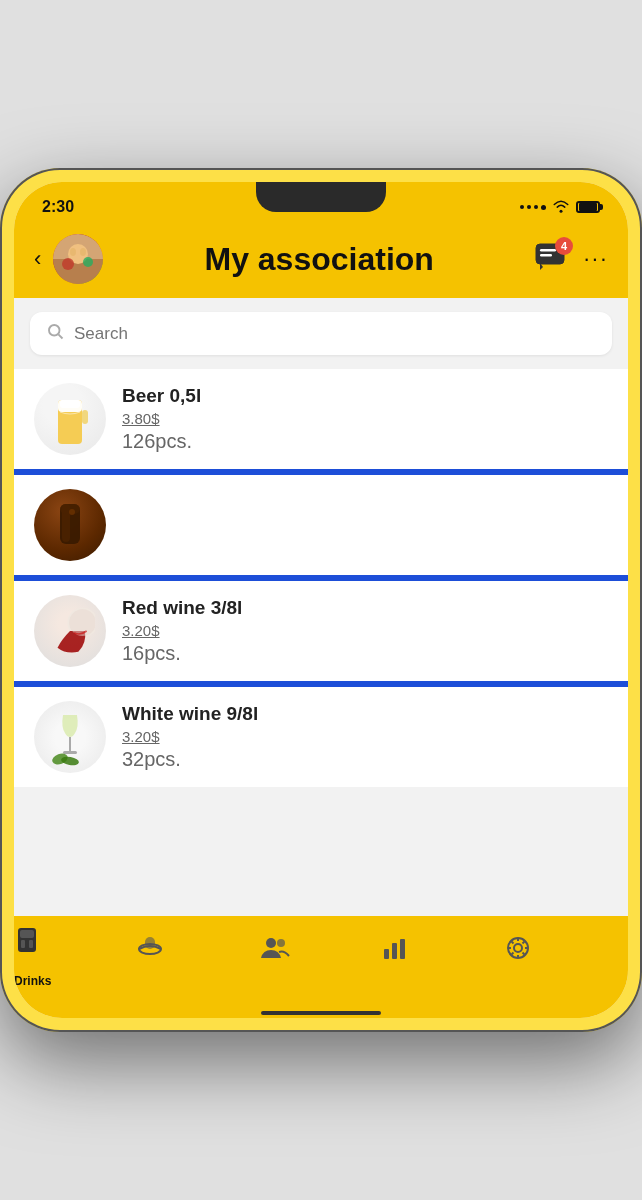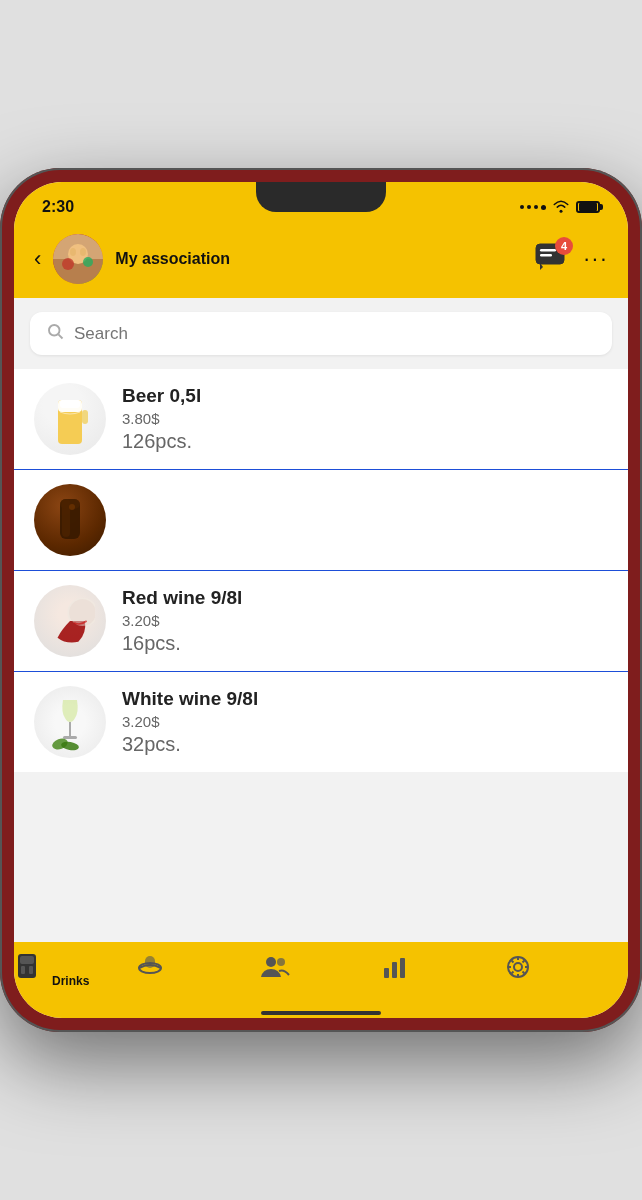--- a/index.html
+++ b/index.html
@@ -8,21 +8,21 @@
       display: flex;
       justify-content: center;
       align-items: center;
       min-height: 100vh;
       font-family: -apple-system, BlinkMacSystemFont, 'Segoe UI', sans-serif;
     }
 
     .phone-frame {
       width: 642px;
       height: 864px;
-      background: #7f1d1d;
+      background: #fde047;
       border-radius: 60px;
       padding: 14px;
       position: relative;
       box-shadow: 0 30px 80px rgba(0,0,0,0.5), inset 0 0 0 2px #555;
     }
 
     .phone-screen {
       width: 100%;
       height: 100%;
       background: #f2f2f2;
@@ -114,24 +114,25 @@
       background: linear-gradient(135deg, #e8a87c, #c0392b, #f39c12, #27ae60);
       overflow: hidden;
       flex-shrink: 0;
       display: flex;
       align-items: center;
       justify-content: center;
       font-size: 20px;
     }
 
     .header-title {
-      font-size: 16px;
+      font-size: 32px;
       font-weight: 700;
       color: #111;
       flex: 1;
+      text-align: center;
     }
 
     .header-actions {
       display: flex;
       align-items: center;
       gap: 16px;
     }
 
     .notification-btn {
       position: relative;
@@ -210,21 +211,21 @@
     
     .items-list {
       background: white;
       flex: 1;
     }
 
     .item-row {
       display: flex;
       align-items: center;
       padding: 14px 20px;
-      border-bottom: 1px solid #1d4ed8;
+      border-bottom: 6px solid #1d4ed8;
       gap: 16px;
       cursor: pointer;
       background: white;
     }
 
     .item-row:last-child {
       border-bottom: none;
     }
 
     .item-image {
@@ -253,20 +254,21 @@
 
     .item-name {
       font-size: 19px;
       font-weight: 600;
       color: #222;
     }
 
     .item-price {
       font-size: 15px;
       color: #666;
+      text-decoration: underline;
     }
 
     .item-qty {
       font-size: 20px;
       color: #666;
     }
 
     
     .empty-area {
       flex: 1;
@@ -304,21 +306,22 @@
       background: #f5c200;
       display: flex;
       align-items: center;
       justify-content: space-around;
       padding: 10px 0 24px 0;
       flex-shrink: 0;
     }
 
     .nav-item {
       display: flex;
-      align-items: flex-end;
+      flex-direction: column;
+      align-items: flex-start;
       gap: 12px;
       cursor: pointer;
       flex: 1;
     }
 
     .nav-icon {
       font-size: 24px;
       color: #333;
     }
 
@@ -453,21 +456,21 @@
         <div class="item-row">
           <div class="item-image" style="background: radial-gradient(circle at 50% 40%, #f5e8e0 20%, #ddd 100%);">
             <svg width="50" height="50" viewBox="0 0 60 60" fill="none">
               <ellipse cx="45" cy="20" rx="18" ry="18" fill="#f0e8e0"></ellipse>
               <path d="M30 30 Q20 40 15 50 Q25 58 40 55 Q50 45 48 30 Z" fill="#9b0000" opacity="0.85"></path>
               <ellipse cx="45" cy="20" rx="16" ry="16" fill="#e8d8d0" opacity="0.5"></ellipse>
               <path d="M35 32 Q42 36 50 30" stroke="#cc0000" stroke-width="2" fill="none" opacity="0.6"></path>
             </svg>
           </div>
           <div class="item-info">
-            <span class="item-name">Red wine 9/8l</span>
+            <span class="item-name">Red wine 3/8l</span>
             <span class="item-price">3.20$</span>
             <span class="item-qty">16pcs.</span>
           </div>
         </div>
 
         <div class="item-row">
           <div class="item-image" style="background: radial-gradient(circle at 50% 50%, #f8f8f8 30%, #e8e8e8 100%);">
             <svg width="50" height="60" viewBox="0 0 50 60" fill="none">
 
               <path d="M18 8 Q16 20 20 26 Q22 30 25 30 Q28 30 30 26 Q34 20 32 8 Z" fill="#d4e8a0" opacity="0.7"></path>

